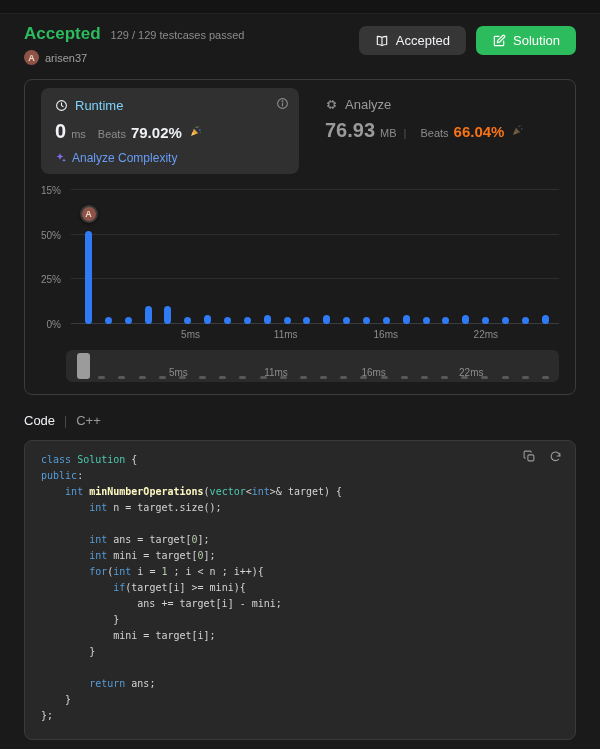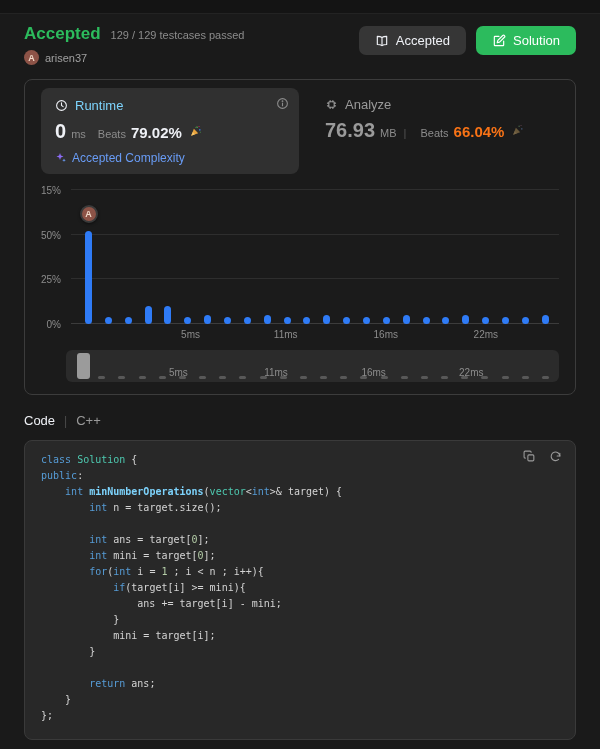--- a/index.html
+++ b/index.html
@@ -135,21 +135,21 @@
   .code-actions { position: absolute; top: 9px; right: 13px; display: flex; gap: 13px; }
   .icon-btn { background: none; border: none; cursor: pointer; line-height: 0; padding: 0; }
   .code-content {
     font-family: "DejaVu Sans Mono", monospace;
     font-size: 10px; line-height: 16px; color: #d4d4d4;
     white-space: pre;
   }
   .code-line { height: 16px; }
   .kw { color: #569cd6; }
   .ty { color: #4ec9b0; }
-  .fn { color: #7dd3fc; font-weight: 700; }
+  .fn { color: #fef9c3; font-weight: 700; }
   .num { color: #b5cea8; }
   .view-less {
     display: flex; align-items: center; justify-content: center; gap: 5px;
     margin-top: 10px; color: #9a9a9a; font-size: 11px; cursor: pointer;
     background: none; border: none; width: 100%;
     font-family: "Liberation Sans", sans-serif;
   }
 </style>
 </head>
 <body>
@@ -227,21 +227,21 @@
               </svg>
           </span>
         </div>
         <div class="analyze-row">
           <span style="line-height:0;">
             <svg width="12" height="12" viewBox="0 0 24 24">
                 <path d="M10 2l1.8 5.2L17 9l-5.2 1.8L10 16l-1.8-5.2L3 9l5.2-1.8z" fill="#8c6cf6"></path>
                 <path d="M18 13l1 2.6 2.6 1-2.6 1-1 2.6-1-2.6-2.6-1 2.6-1z" fill="#699cf6"></path>
               </svg>
           </span>
-          <span class="analyze-label">Accepted Complexity</span>
+          <span class="analyze-label">Analyze Complexity</span>
         </div>
       </div>
 
       <div class="memory-tab">
         <div class="stat-title-row">
           <span style="line-height:0;">
             <svg width="13" height="13" viewBox="0 0 24 24" fill="none" stroke="#9a9a9a" stroke-width="2" stroke-linecap="round">
                 <rect x="7" y="7" width="10" height="10" rx="1.5"></rect>
                 <path d="M9.5 7V4.5M14.5 7V4.5M9.5 19.5V17M14.5 19.5V17M7 9.5H4.5M7 14.5H4.5M19.5 9.5H17M19.5 14.5H17"></path>
               </svg>

